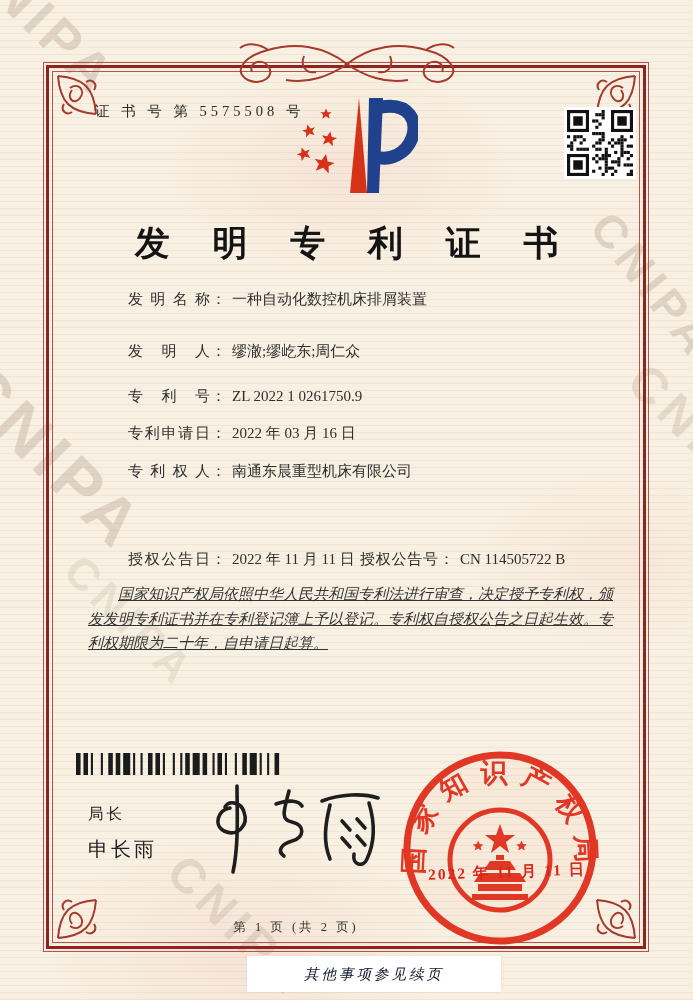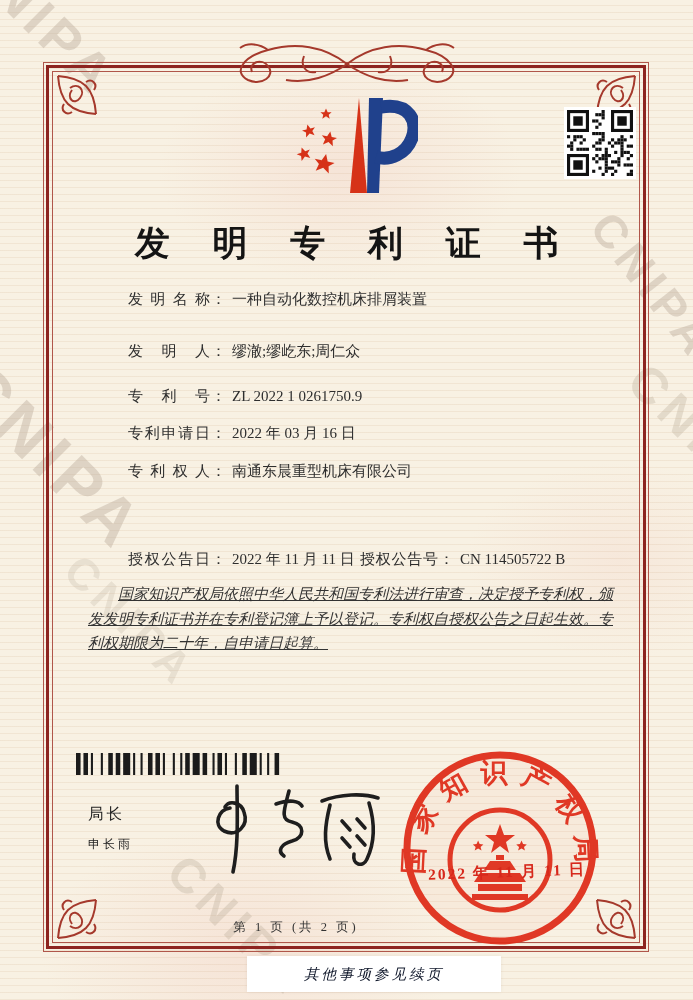--- a/index.html
+++ b/index.html
@@ -48,21 +48,21 @@
   .flabel{display:inline-block; width:82px; text-align:justify; text-align-last:justify; vertical-align:bottom;}
   .fcolon{display:inline-block; margin:0 6px 0 1px;}
   .fy0{top:290px;} .fy1{top:342px;} .fy2{top:387px;} .fy3{top:424px;} .fy4{top:462px;} .fy5{top:510px;} .fy6{top:550px;}
   .field-right{position:absolute; left:360px; top:550px; font-size:15px; white-space:nowrap;}
   .field-right .flabel{width:78px;}
   .paras{position:absolute; left:88px; top:582px; width:539px; font-size:15px; line-height:1.64; color:#333;
          font-style:italic;}
   .paras p{margin:0; text-indent:2em;text-decoration:underline;}
   .barcode{position:absolute; left:76px; top:753px; width:206px; height:22px;}
   .signer-title{position:absolute; left:88px; top:804px; font-size:15.5px; letter-spacing:3px; color:#222;}
-  .signer-name{position:absolute; left:88px; top:836px; font-size:12px; letter-spacing:3px; color:#222;}
+  .signer-name{position:absolute; left:88px; top:836px; font-size:20px; letter-spacing:3px; color:#222;}
   .signature{position:absolute; left:196px; top:780px; width:202px; height:98px;}
   .seal{position:absolute; left:400px; top:748px; width:200px; height:200px; opacity:.95;}
   .seal-date{position:absolute; left:428px; top:862px; font-size:15.5px; font-weight:bold; color:#d7281c;
              letter-spacing:2px; transform:rotate(-2deg); white-space:nowrap; z-index:6;}
   .page-footer{position:absolute; left:0; top:919px; width:592px; text-align:center; font-size:12.5px;
                letter-spacing:3px; color:#333;}
   .note-box{position:absolute; left:247px; top:956px; width:254px; height:36px; background:#fff;
             display:flex; align-items:center; justify-content:center; font-size:14.5px; letter-spacing:3px;
             color:#0f172a; font-style:italic; z-index:7; box-shadow:0 0 4px rgba(0,0,0,.06);}
 </style>
@@ -117,20 +117,21 @@
       <path d="M143,28 C120,10 92,6 64,14 C40,20 28,36 44,44 C58,50 72,40 64,30 C58,22 44,26 48,36"></path>
       <path d="M143,28 C166,10 194,6 222,14 C246,20 258,36 242,44 C228,50 214,40 222,30 C228,22 242,26 238,36"></path>
       <path d="M143,28 C126,40 104,48 82,44 M143,28 C160,40 182,48 204,44"></path>
       <path d="M64,14 C56,8 44,6 36,12 M222,14 C230,8 242,6 250,12"></path>
       <path d="M100,20 c-4,10 2,18 12,16 M186,20 c4,10 -2,18 -12,16"></path>
     </g>
   </svg>
 
   <div class="content">
 
+    <div class="cert-no">证 书 号 第 5575508 号</div>
 
     <svg class="logo" viewBox="0 0 122 100">
       <defs>
         <path id="star" d="M0,-7 L2.1,-2.2 L7,-2.2 L3.4,0.8 L4.6,5.8 L0,2.7 L-4.6,5.8 L-3.4,0.8 L-7,-2.2 L-2.1,-2.2 Z" fill="#d63218"></path>
       </defs>
       <use href="#star" transform="translate(30,16) scale(0.8)"></use>
       <use href="#star" transform="translate(13,33) scale(0.95) rotate(-14)"></use>
       <use href="#star" transform="translate(33,41) scale(1.1) rotate(10)"></use>
       <use href="#star" transform="translate(8,56) scale(1.0) rotate(-20)"></use>
       <use href="#star" transform="translate(28,66) scale(1.45) rotate(12)"></use>

